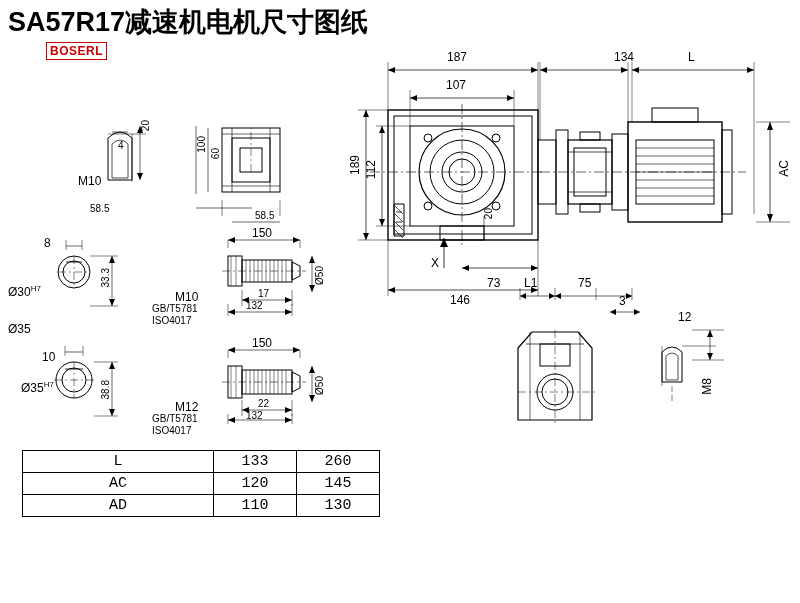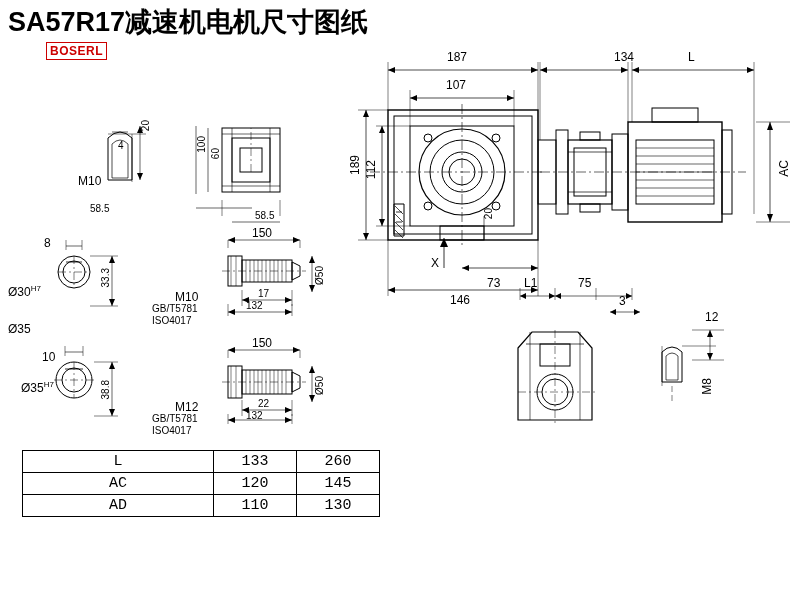--- a/index.html
+++ b/index.html
@@ -275,21 +275,21 @@
 <div class="abs dim" style="left:175px;top:400px;">M12</div>
 <div class="abs dim-s" style="left:152px;top:413px;">GB/T5781</div>
 <div class="abs dim-s" style="left:152px;top:425px;">ISO4017</div>
 <div class="abs dim-s" style="left:258px;top:398px;">22</div>
 <div class="abs dim-s" style="left:246px;top:410px;">132</div>
 <div class="abs dim-s vert-flip" style="left:314px;top:376px;">Ø50</div>
 
 <div class="abs dim" style="left:524px;top:276px;text-align:right;">L1</div>
 <div class="abs dim" style="left:578px;top:276px;">75</div>
 <div class="abs dim" style="left:619px;top:294px;">3</div>
-<div class="abs dim" style="left:705px;top:310px;">12</div>
+<div class="abs dim" style="left:678px;top:310px;">12</div>
 <div class="abs dim vert-flip" style="left:700px;top:378px;">M8</div>
 
 <table class="spec">
   <tbody>
   <tr>
     <td class="lbl">L</td>
     <td class="v">133</td>
     <td class="v">260</td>
   </tr>
   <tr>

